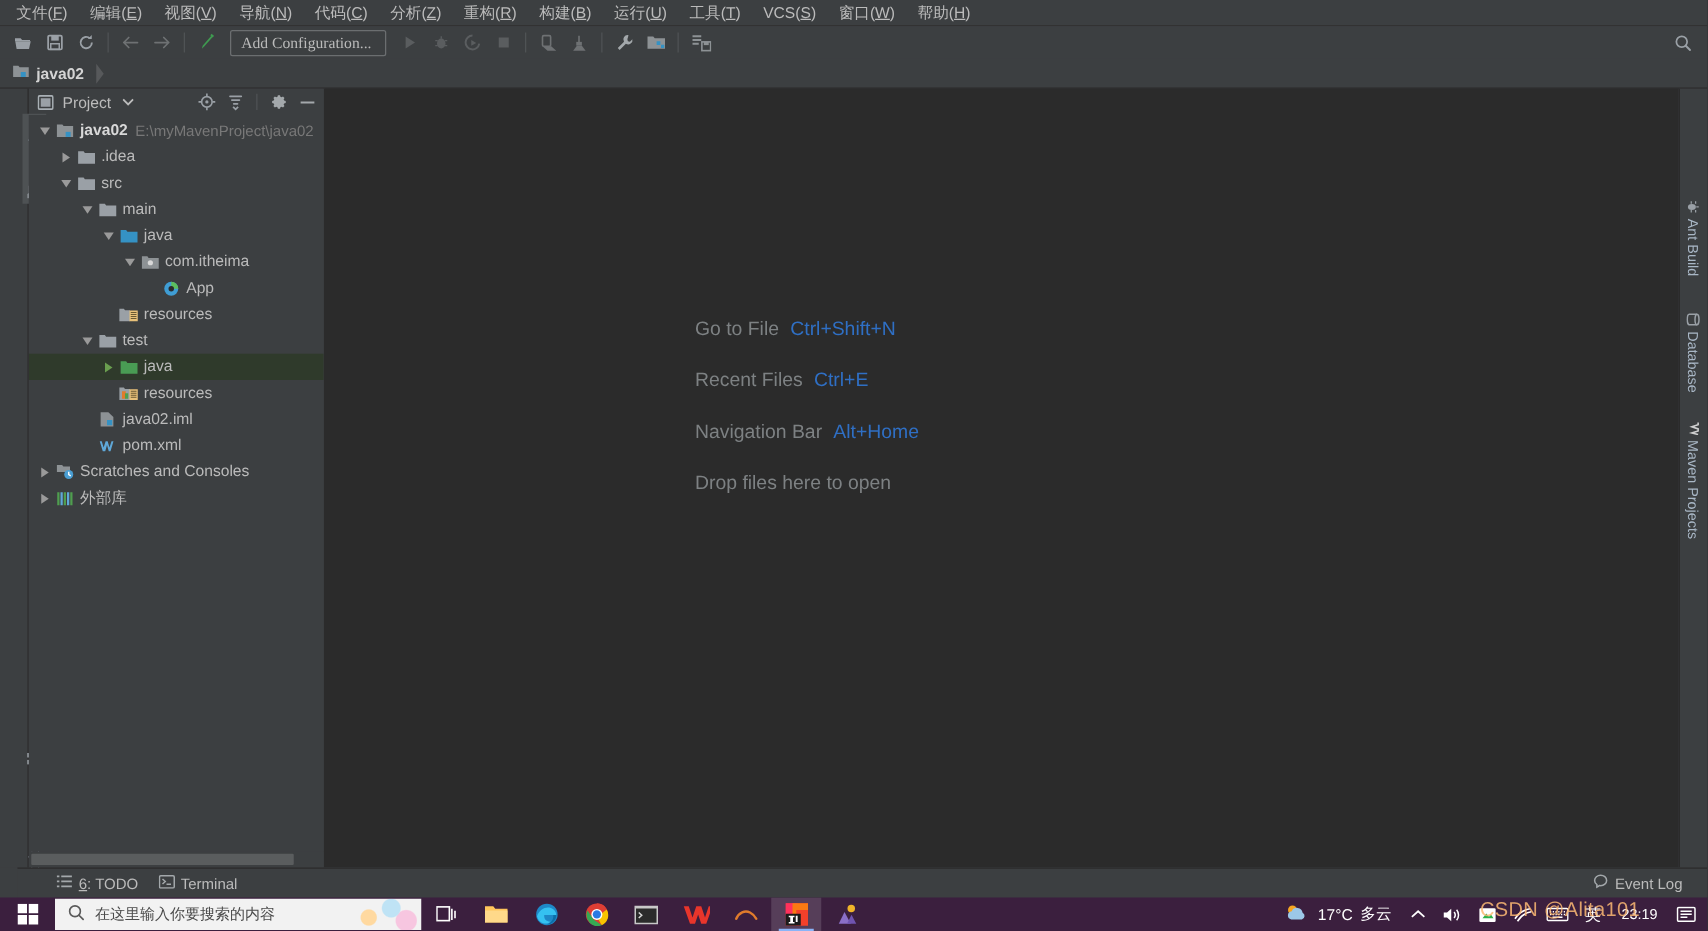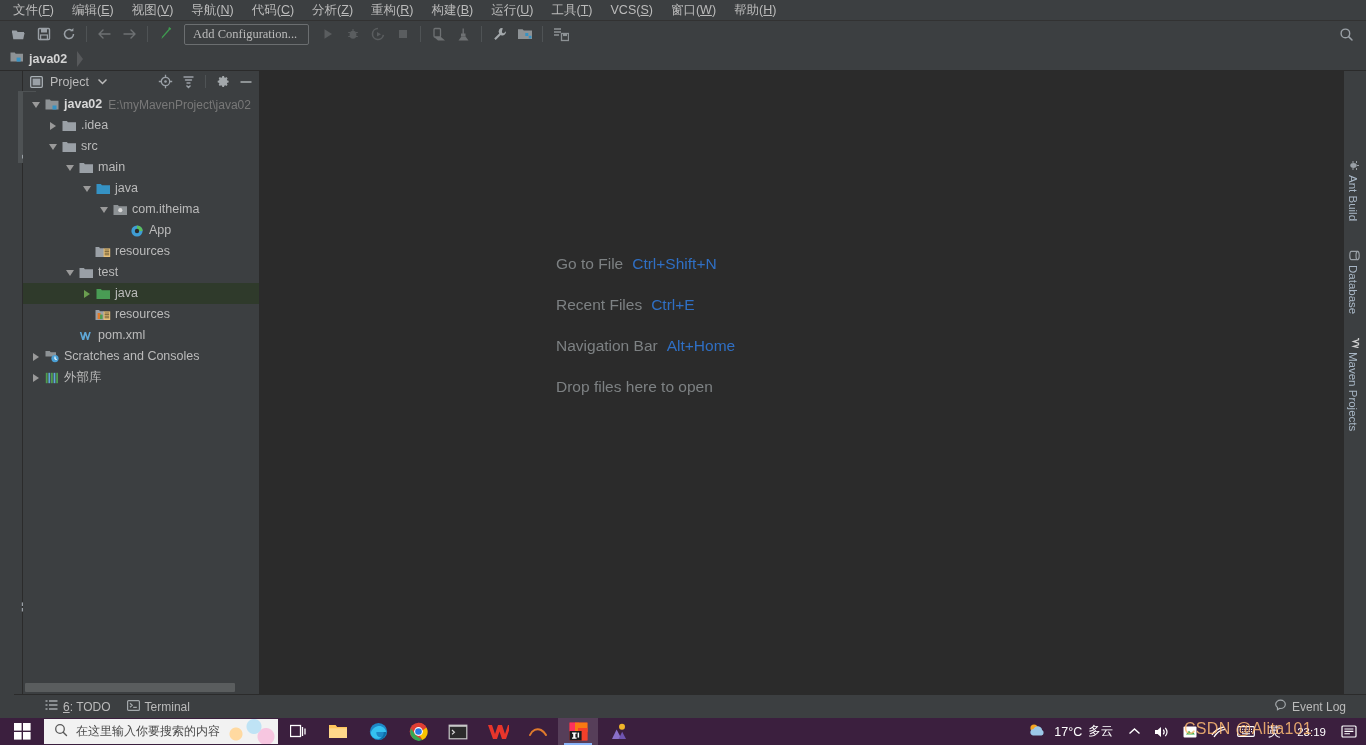--- a/index.html
+++ b/index.html
@@ -133,21 +133,21 @@
   .status .spacer { flex:1; }
   .evlog { margin-right:12px; }
 
   
   .taskbar {
     position:absolute; bottom:0; left:0; width:1366px; height:27px;
     background:#3b1f3e; display:flex; align-items:center; overflow:hidden;
   }
   .tb-start { width:44px; height:27px; display:flex; align-items:center; justify-content:center; }
   .tb-search-box {
-    width:234px; height:25px; background:#f2f2f2; display:flex; align-items:center;
+    width:293px; height:25px; background:#f2f2f2; display:flex; align-items:center;
     gap:8px; padding:0 10px; position:relative; overflow:hidden;
   }
   .tb-search-box .txt { font-size:12px; color:#4a4a4a; white-space:nowrap; }
   .tb-search-box .blob {
     position:absolute; right:0; top:0; width:60px; height:25px;
     background:radial-gradient(circle at 30% 60%,#ffd9a0 0 6px,transparent 7px),
                radial-gradient(circle at 60% 30%,#bfe3f5 0 7px,transparent 8px),
                radial-gradient(circle at 80% 70%,#f7c6e0 0 8px,transparent 9px);
   }
   .tb-icons { display:flex; align-items:center; height:27px; }
@@ -490,20 +490,30 @@
                 <rect x="5" y="5.6" width="2.6" height="4.4" fill="#4f9e4f"></rect>
                 <rect x="8.6" y="2.4" width="6.6" height="8.6" fill="#e8c17a"></rect>
                 <path d="M9.6 4h4.6M9.6 5.6h4.6M9.6 7.2h4.6M9.6 8.8h4.6" stroke="#6b5a33" stroke-width="0.9"></path>
               </svg>
             </span>
             <span class="lbl">resources</span>
           </div>
           <div class="row" style="padding-left: 40px;">
             <span class="tw"></span>
             <span class="ic">
+              <svg width="14" height="13" viewBox="0 0 14 13">
+                <path d="M1.5 0.8h6.2l4 3.8v7.6h-10.2z" fill="#8d9295"></path>
+                <rect x="6.6" y="7" width="4.2" height="4.2" fill="#3592c4"></rect>
+              </svg>
+            </span>
+            <span class="lbl">java02.iml</span>
+          </div>
+          <div class="row" style="padding-left: 40px;">
+            <span class="tw"></span>
+            <span class="ic">
               <svg width="14" height="12" viewBox="0 0 14 12">
                 <path d="M0.8 2h1.6l1.5 5 1.6-5h1.6l1.5 5 1.6-5h1.6l-2.4 8H8L6.6 5 5.2 10H3.2z" fill="#5fa8d8"></path>
               </svg>
             </span>
             <span class="lbl">pom.xml</span>
           </div>
           <div class="row" style="padding-left: 6px;">
             <span class="tw">
               <span class="tri tri-r"></span>
             </span>

